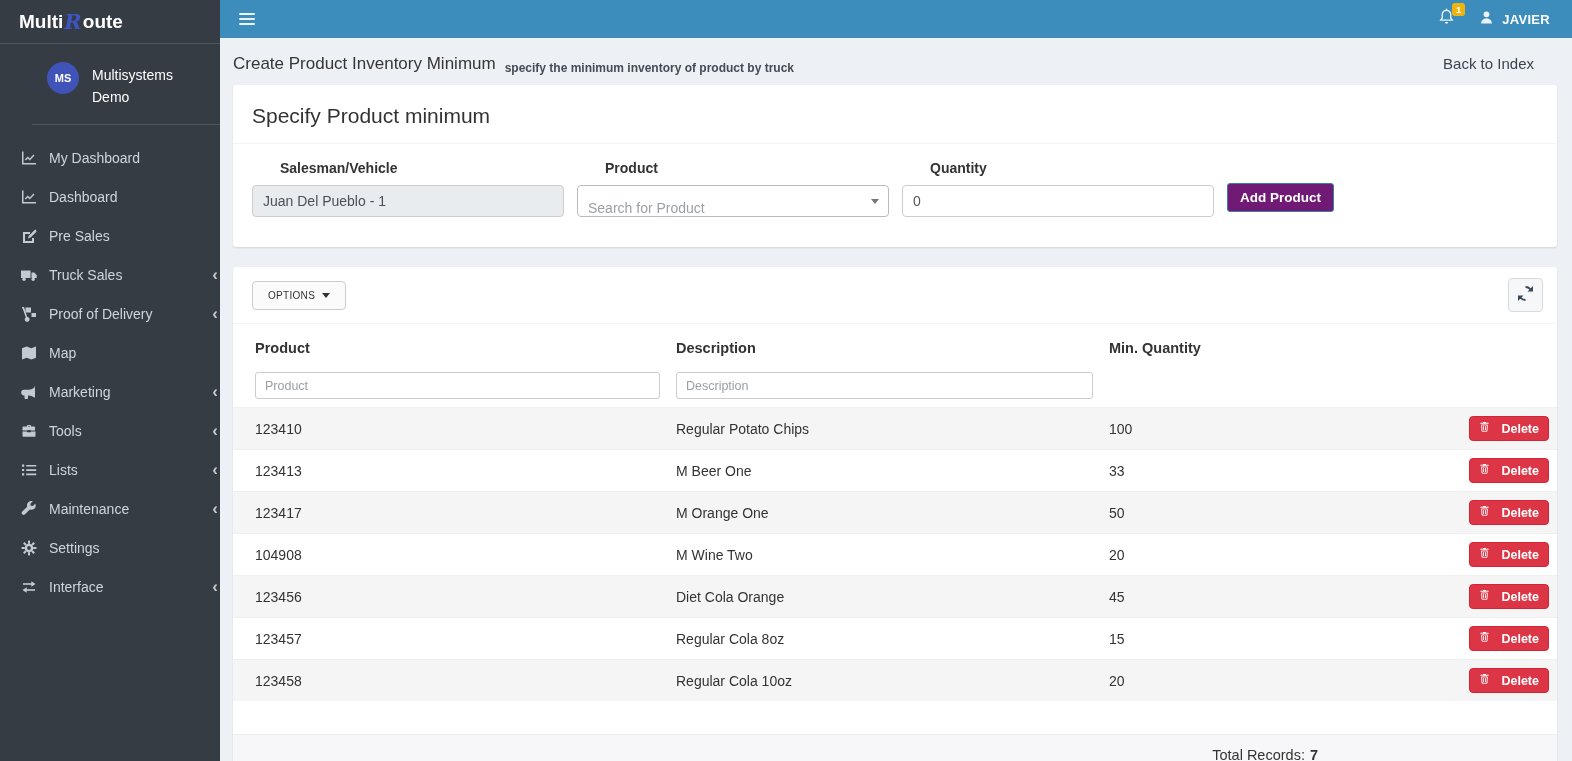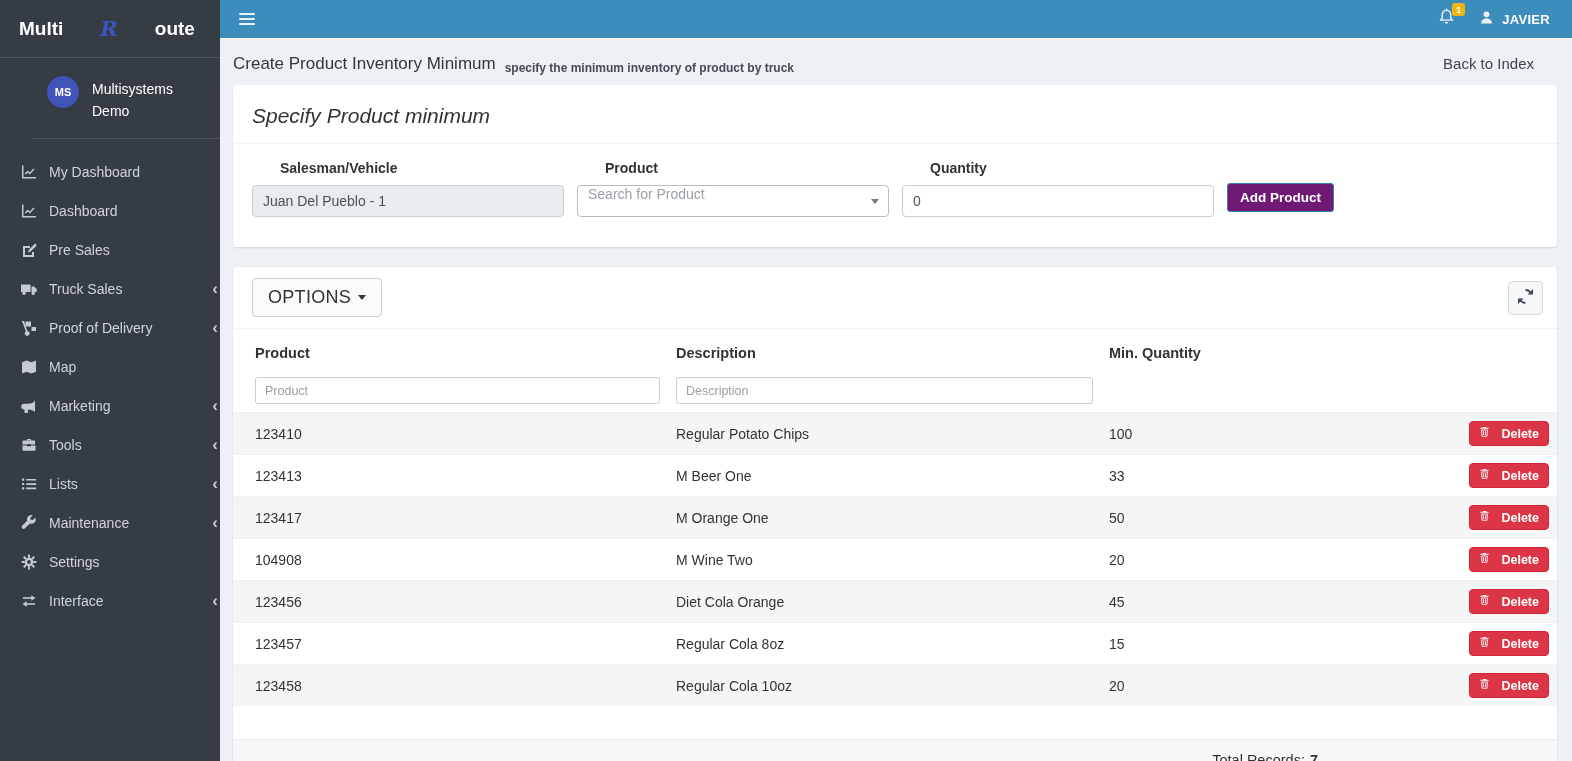--- a/index.html
+++ b/index.html
@@ -2,22 +2,22 @@
 <html><head>
 <meta charset="utf-8">
 <style>
   * { margin:0; padding:0; box-sizing:border-box; }
   html,body { width:1572px; height:761px; overflow:hidden;
     font-family:"Liberation Sans","DejaVu Sans",sans-serif; background:#edf0f5; }
 
   
   .sidebar { position:fixed; left:0; top:0; width:220px; height:761px;
     background:#363c44; z-index:20; }
-  .logo { height:58px; display:flex; align-items:center; padding-left:19px;
-    border-bottom:1px solid rgba(255,255,255,.13);gap:36px; }
+  .logo { height:44px; display:flex; align-items:center; padding-left:19px;
+    border-bottom:1px solid rgba(255,255,255,.13); }
   .logo .l-multi,.logo .l-oute { color:#fff; font-size:19px; font-weight:bold; }
   .logo .l-r { color:#3d55c4; font-size:21px; font-weight:bold; font-style:italic;
     font-family:"DejaVu Serif",serif; margin:0 1px; }
   .user-panel { display:flex; align-items:flex-start; padding:18px 15px 16px 15px;
     border-bottom:1px solid rgba(255,255,255,.13);margin-left:32px; }
   .avatar { width:32px; height:32px; border-radius:50%; background:#4053b8;
     color:#fff; font-size:11px; font-weight:bold; display:flex; align-items:center;
     justify-content:center; flex:0 0 32px; margin-right:13px; }
   .u-name { color:#fff; font-size:14px; line-height:22px; padding-top:2px; }
   .menu { padding-top:13px; }
@@ -50,45 +50,45 @@
   .content-header { display:flex; align-items:center; padding:14px 38px 10px 13px; }
   .page-title { font-size:17px; font-weight:500; color:#363636; }
   .page-subtitle { font-size:12px; font-weight:600; color:#444c54; margin-left:9px;
     padding-top:9px; display:inline-block; }
   .back-link { margin-left:auto; font-size:15px; color:#3c4450; text-decoration:none;
     cursor:pointer; }
 
   .panel { background:#fff; border-radius:3px; margin:0 15px 0 13px;
     box-shadow:0 1px 2px rgba(0,0,0,.12); }
   .panel-head { padding:19px 19px 15px 19px; font-size:21px; font-weight:500;
-    color:#333; border-bottom:1px solid #f4f4f4;font-style:italic; }
+    color:#333; border-bottom:1px solid #f4f4f4; }
   .panel-body { display:flex; padding:16px 19px 30px 19px; gap:13px; }
   .field { width:312px; }
   .field label { display:block; font-size:14px; font-weight:bold; color:#333;
     margin-bottom:9px;margin-left:28px; }
   .inp { width:100%; height:32px; border:1px solid #ccc; border-radius:4px;
     padding:0 10px; font-size:14px; color:#555;
     font-family:"Liberation Sans","DejaVu Sans",sans-serif; background:#fff; }
   .inp:disabled,.inp.disabled { background:#e9ecef; color:#4b5158; }
   .select2 { width:100%; height:32px; border:1px solid #bbb; border-radius:4px;
     padding:0 24px 0 10px; font-size:14px; color:#9aa0a6; display:flex;
-    align-items:flex-start; position:relative; cursor:pointer; background:#fff; }
+    align-items:flex-end; position:relative; cursor:pointer; background:#fff; }
   .select2 .caret { position:absolute; right:9px; top:13px; width:0; height:0;
     border-left:4px solid transparent; border-right:4px solid transparent;
     border-top:5px solid #777; }
   .add-wrap { padding-top:23px; }
   .btn-primary { background:#701a75; color:#fff; border:1px solid #367fa9;
     border-radius:3px; font-size:13.5px; font-weight:bold; padding:6px 12px;
     cursor:pointer; font-family:inherit; }
 
   .panel2 { margin-top:20px; padding-bottom:0; overflow:hidden; }
   .toolbar { display:flex; align-items:center; padding:11px 14px 11px 19px;
     border-bottom:1px solid #f4f4f4; }
   .btn-options { background:#fbfbfc; border:1px solid #ccc; border-radius:4px;
-    padding:8px 15px; font-size:18px; color:#333; letter-spacing:.3px;
+    padding:8px 15px; font-size:10px; color:#333; letter-spacing:.3px;
     display:flex; align-items:center; gap:7px; cursor:pointer; font-family:inherit; }
   .btn-options .caret { width:0; height:0; border-left:4px solid transparent;
     border-right:4px solid transparent; border-top:5px solid #333; }
   .btn-refresh { margin-left:auto; width:35px; height:34px; background:#f6f7f8;
     border:1px solid #d8dadd; border-radius:4px; display:flex; align-items:center;
     justify-content:center; cursor:pointer; }
   .btn-refresh svg { width:15px; height:15px; fill:#38475a; }
 
   table.grid { width:100%; border-collapse:collapse; margin-top:6px; }
   table.grid th { text-align:left; font-size:14.5px; font-weight:bold; color:#333;

